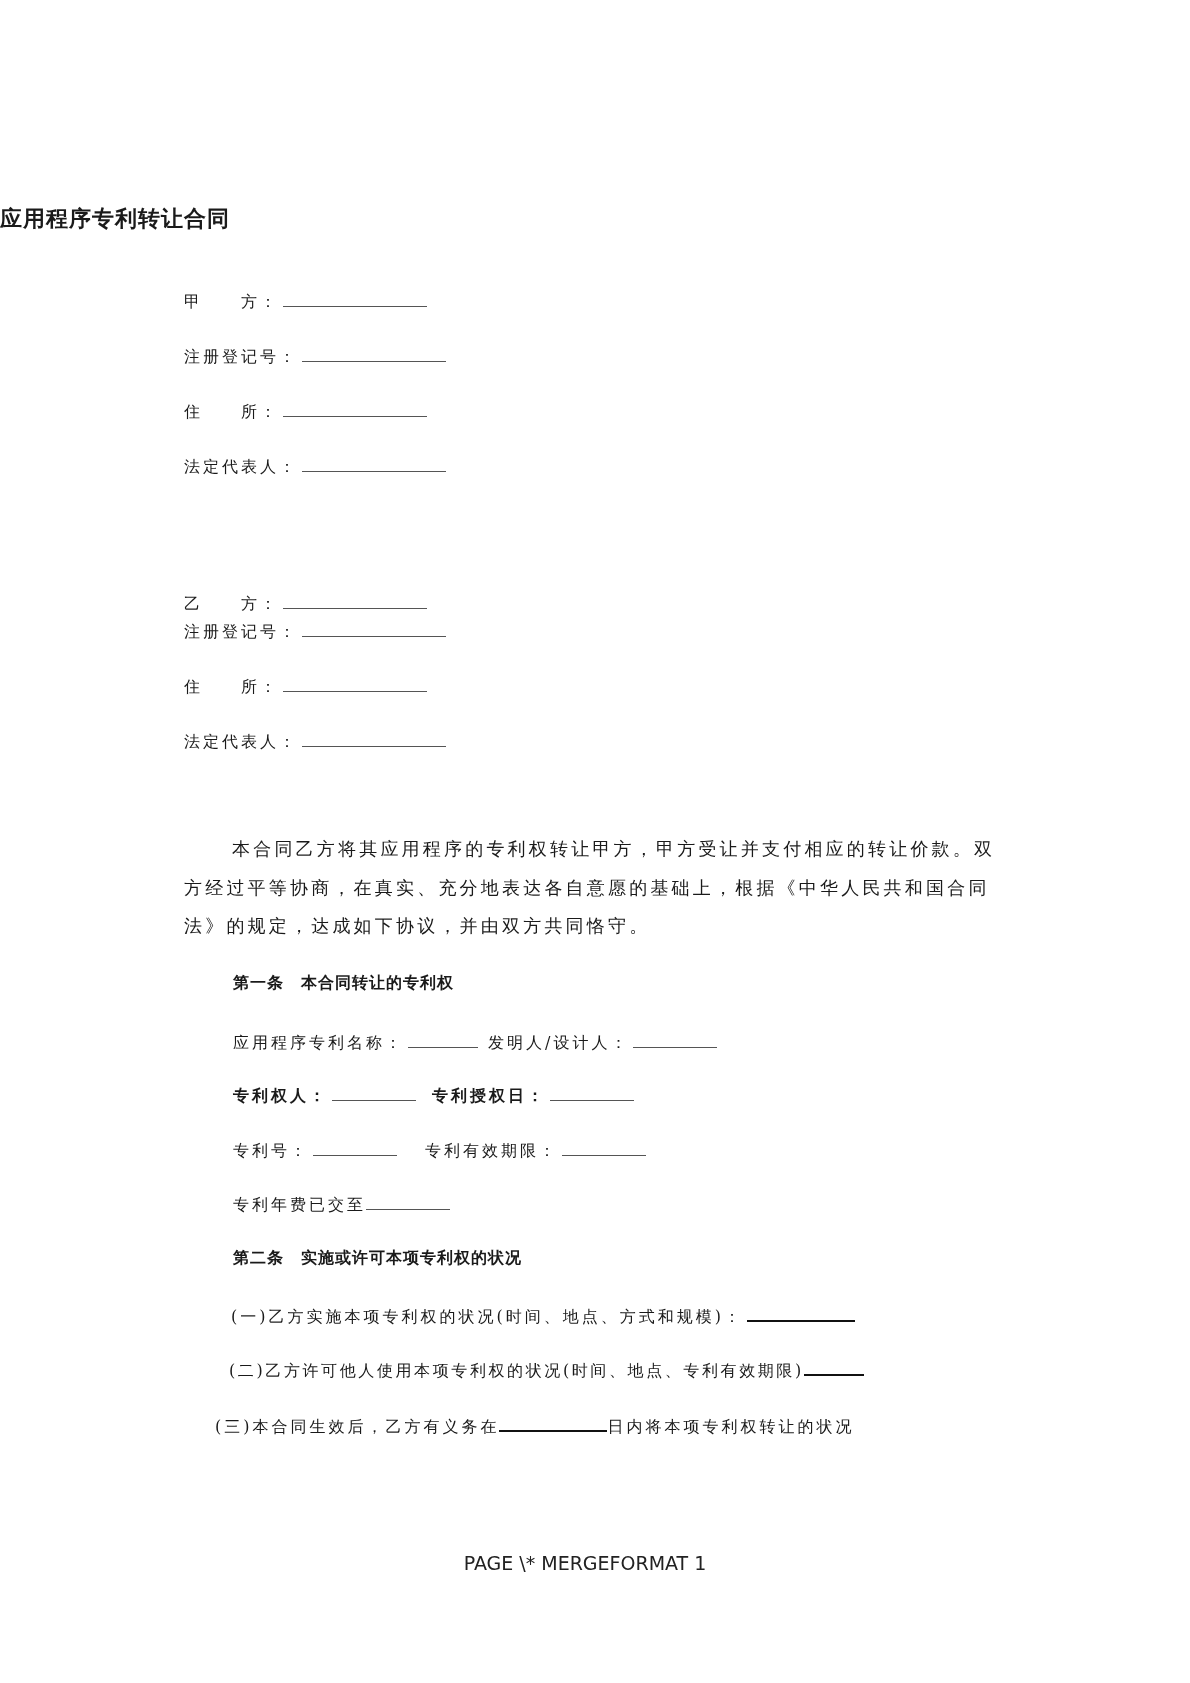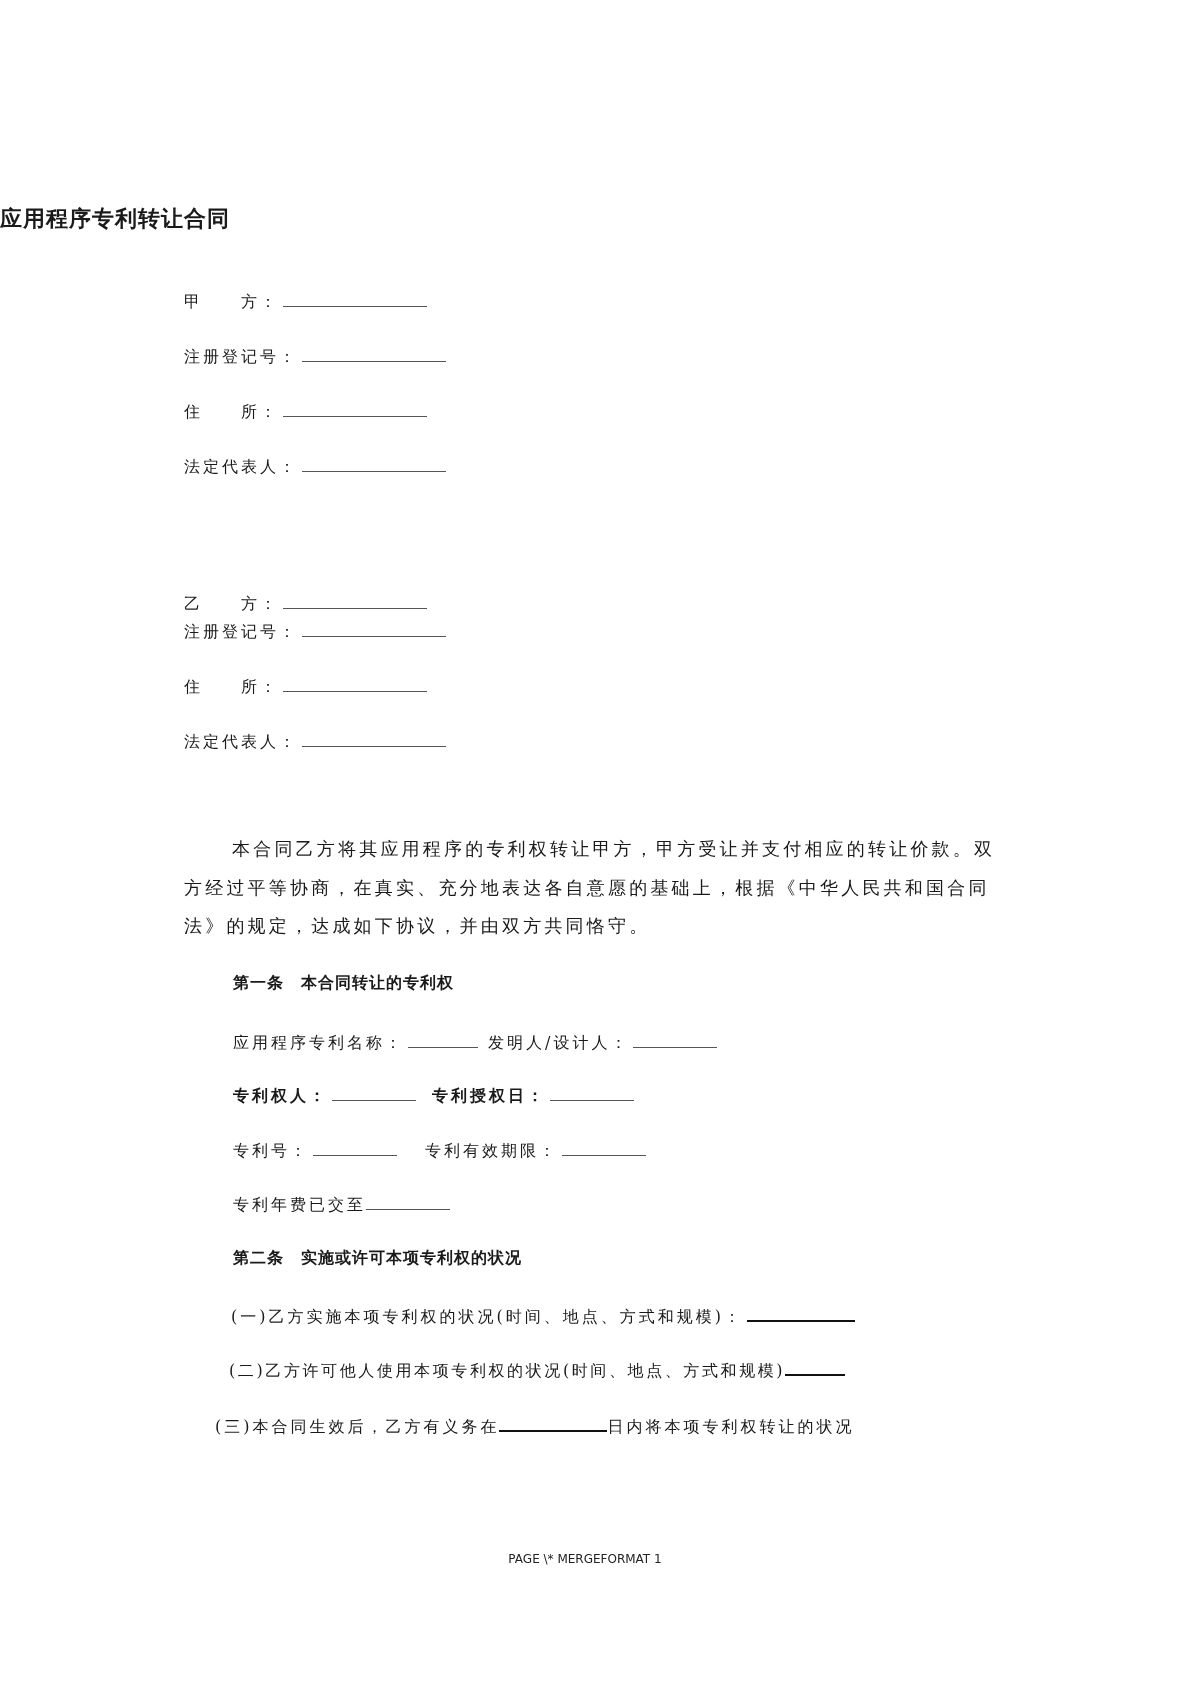--- a/index.html
+++ b/index.html
@@ -8,21 +8,21 @@
   .page { position:absolute; left:0; top:0; width:1190px; height:1683px; background:#fff; }
   .line { position:absolute; white-space:nowrap; font-size:16px; line-height:28px; letter-spacing:3px; }
   .title { position:absolute; left:0; width:1190px; top:175px; text-align:left;
            font-size:22px; font-weight:bold; letter-spacing:1px; line-height:30px;margin-top:28px; }
   .blank { display:inline-block; border-bottom:1.5px solid #555; height:20px; vertical-align:baseline; margin-left:4px; }
   .blank.dark { border-bottom:2px solid #111; }
   .gap { display:inline-block; }
   .heading { font-weight:bold; letter-spacing:1px; }
   .para { position:absolute; left:184px; width:825px; font-size:18px; line-height:38.5px; letter-spacing:3.2px; text-indent:48px; }
   .footer { position:absolute; left:0; width:1170px; top:1552px; text-align:center;
-            font-family:"DejaVu Sans", "Liberation Sans", sans-serif; font-size:12px; color:#222; letter-spacing:0; }
+            font-family:"DejaVu Sans", "Liberation Sans", sans-serif; font-size:19px; color:#222; letter-spacing:0; }
 </style>
 </head>
 <body>
 
 <div class="page">
 
   <div class="title">应用程序专利转让合同</div>
 
   <div class="line" style="left:184px; top:286px;">
     <span>甲</span><span class="gap" style="width:38px"></span><span>方：</span><span class="blank" style="width:144px"></span>
@@ -66,21 +66,21 @@
   <div class="line" style="left:233px; top:1189px;">
     <span>专利年费已交至</span><span class="blank" style="width:84px; margin-left:0"></span>
   </div>
 
   <div class="line heading" style="left:233px; top:1244px;">第二条　实施或许可本项专利权的状况</div>
 
   <div class="line" style="left:231px; top:1300px;">
     <span>(一)乙方实施本项专利权的状况(时间、地点、方式和规模)：</span><span class="blank dark" style="width:108px"></span>
   </div>
   <div class="line" style="left:229px; top:1354px; letter-spacing:2.6px;">
-    <span>(二)乙方许可他人使用本项专利权的状况(时间、地点、方式和规模)</span><span class="blank dark" style="width:60px; margin-left:0"></span>
+    <span>(二)乙方许可他人使用本项专利权的状况(时间、地点、专利有效期限)</span><span class="blank dark" style="width:60px; margin-left:0"></span>
   </div>
   <div class="line" style="left:215px; top:1410px; letter-spacing:3px;">
     <span>(三)本合同生效后，乙方有义务在</span><span class="blank dark" style="width:108px; margin-left:0"></span><span>日内将本项专利权转让的状况</span>
   </div>
 
   <div class="footer">PAGE   \* MERGEFORMAT 1</div>
 
 </div>
 
 </body></html>

